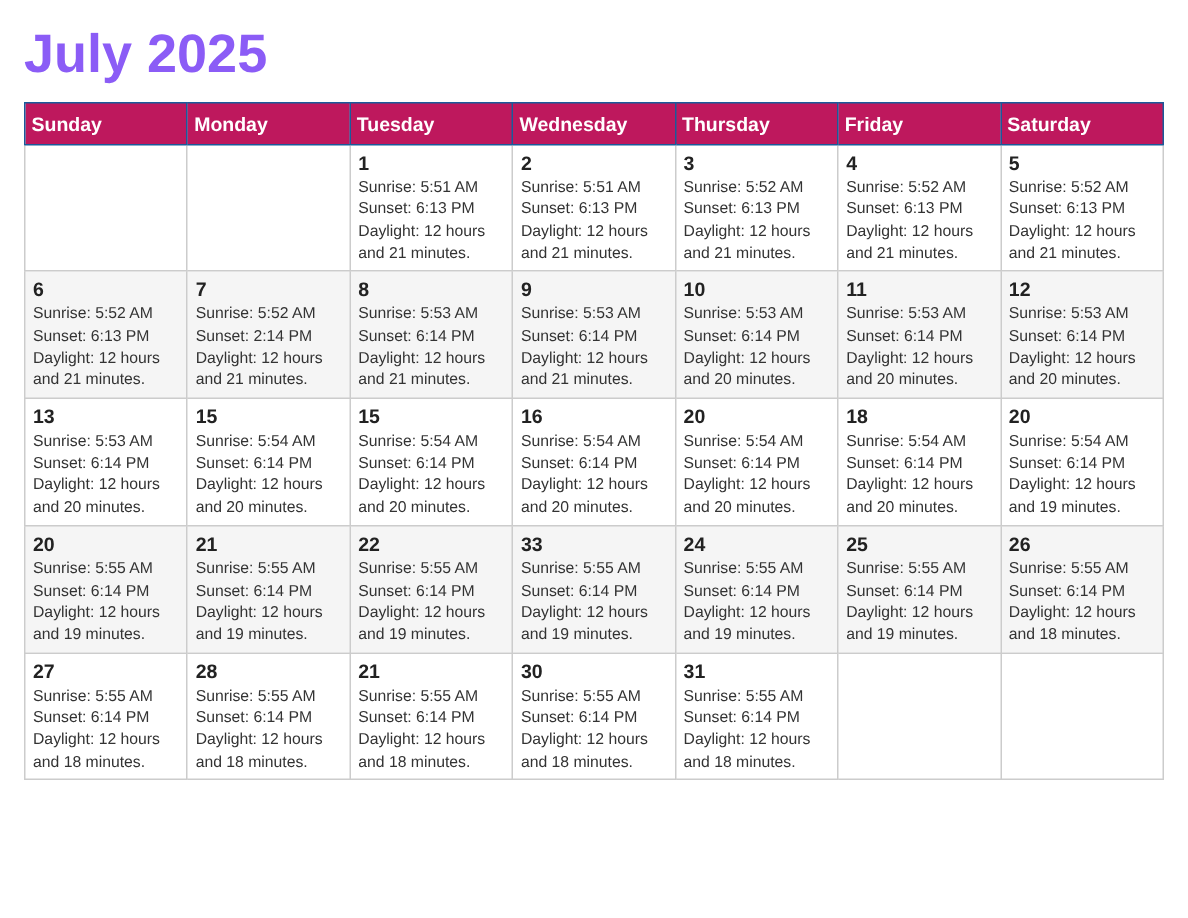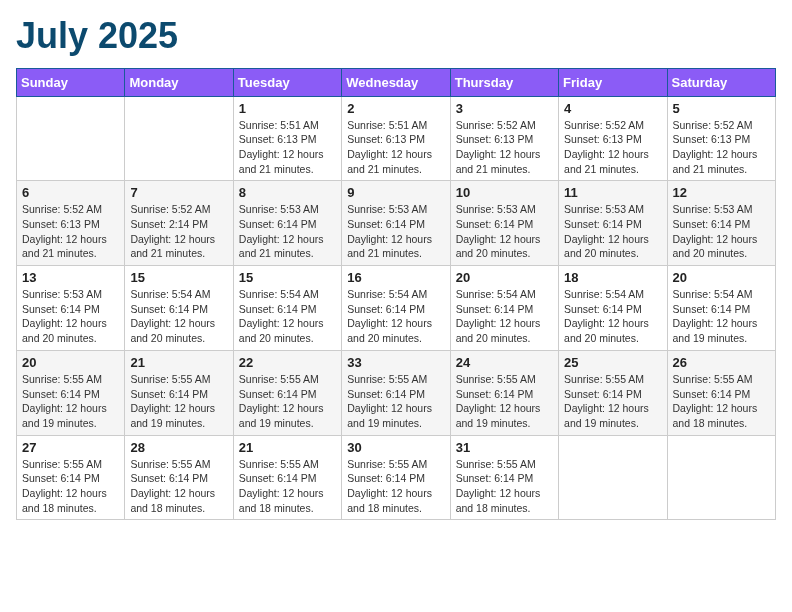--- a/index.html
+++ b/index.html
@@ -34,35 +34,35 @@
       width: 28px;
       height: 28px;
       margin-right: 2px;
     }
     .title-block {
       text-align: right;
     }
     .title-month {
       font-size: 36px;
       font-weight: bold;
-      color: #0c4a6e;
+      color: #8b5cf6;
       line-height: 1.1;
     }
     .title-location {
       font-size: 15px;
       color: #333;
       margin-top: 2px;
     }
     .calendar {
       width: 100%;
       border-collapse: collapse;
       border: 1px solid #ccc;
     }
     .calendar th {
-      background: #8b5cf6;
+      background: #be185d;
       color: #fff;
       font-size: 13px;
       font-weight: bold;
       padding: 6px 4px;
       text-align: left;
       border: 1px solid #1a5a9a;
     }
     .calendar td {
       vertical-align: top;
       border: 1px solid #ccc;

